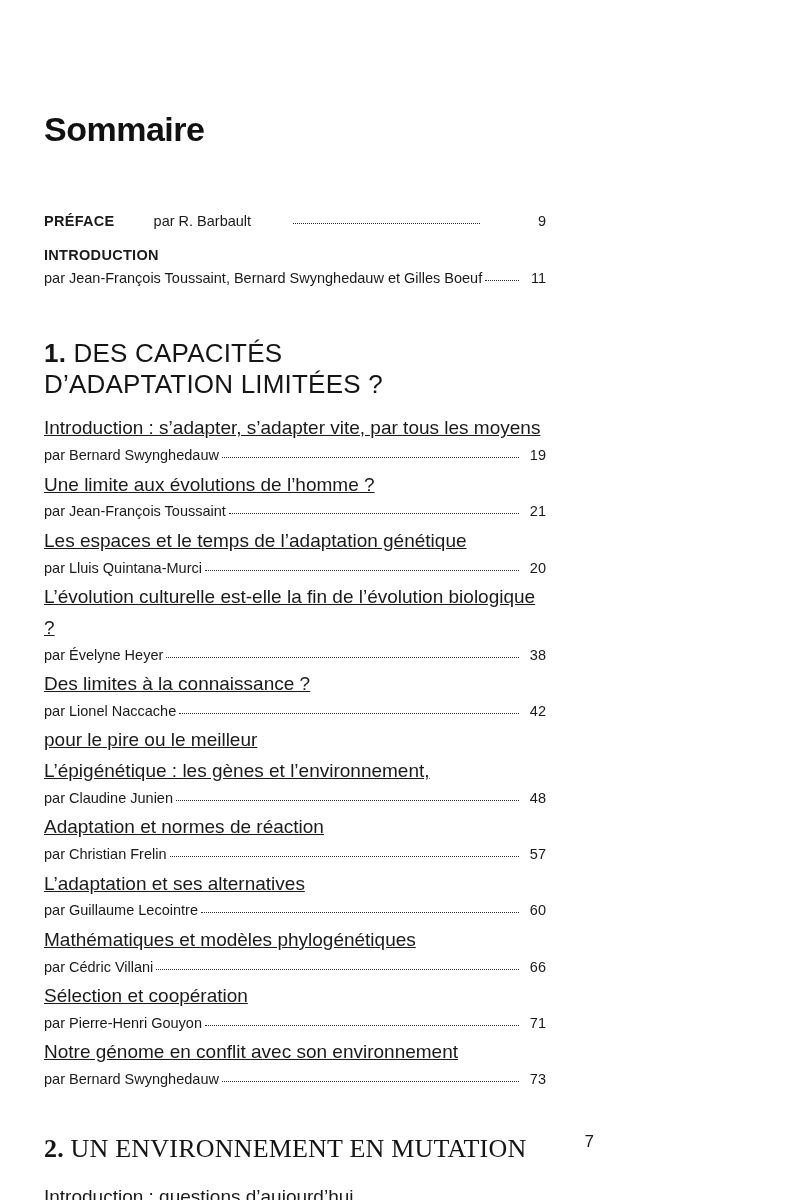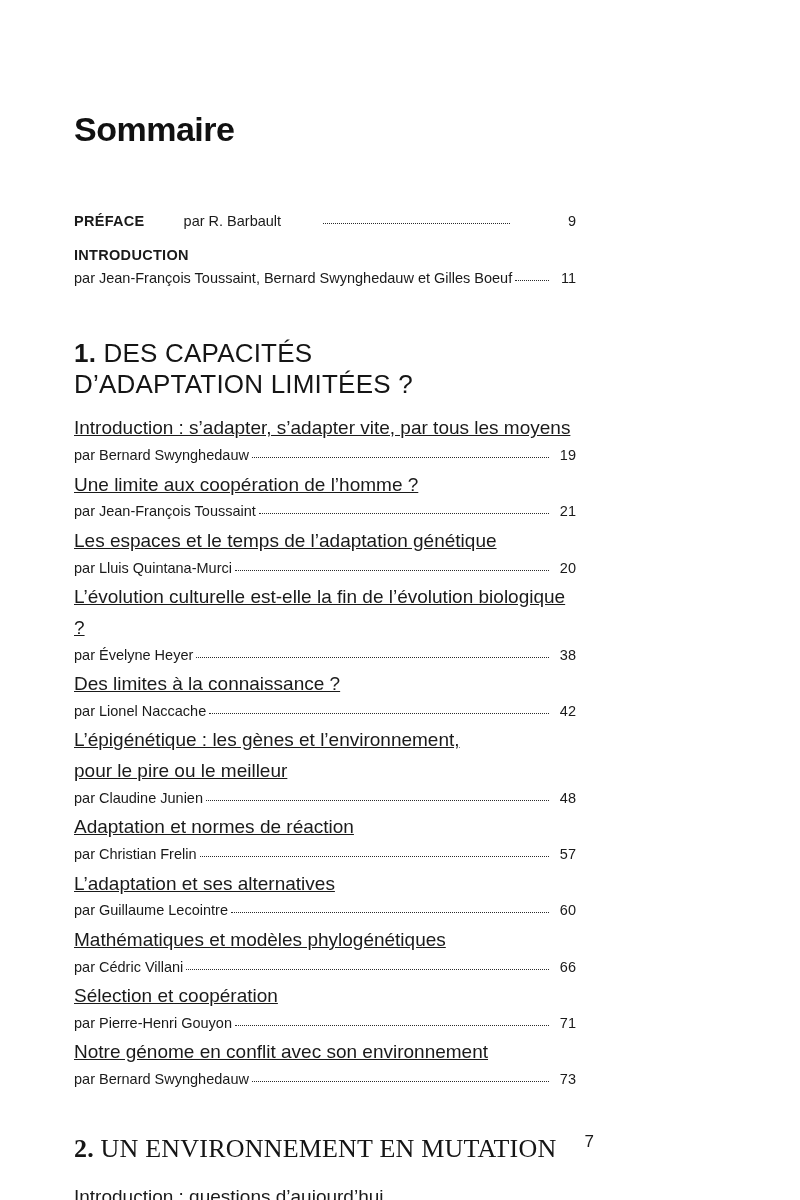--- a/index.html
+++ b/index.html
@@ -14,21 +14,21 @@
     color: #1a1a1a;
     position: relative;
     overflow: hidden;
   }
   .page {
     position: absolute;
     left: 0; top: 0;
     width: 668px;
     height: 1200px;
     box-sizing: border-box;
-    padding: 110px 222px 0 74px;
+    padding: 110px 222px 0 44px;
   }
   .page-title {
     font-size: 34px;
     font-weight: bold;
     letter-spacing: -0.5px;
     margin: 0 0 62px 0;
     color: #111111;
   }
 
   .toc {
@@ -172,21 +172,21 @@
     <div class="chap">
       <div class="chap-title">Introduction : s’adapter, s’adapter vite, par tous les moyens</div>
       <div class="chap-author-line">
         <span class="chap-author">par Bernard Swynghedauw</span>
         <span class="dots"></span>
         <span class="pagenum">19</span>
       </div>
     </div>
 
     <div class="chap">
-      <div class="chap-title">Une limite aux coopération de l’homme ?</div>
+      <div class="chap-title">Une limite aux évolutions de l’homme ?</div>
       <div class="chap-author-line">
         <span class="chap-author">par Jean-François Toussaint</span>
         <span class="dots"></span>
         <span class="pagenum">21</span>
       </div>
     </div>
 
 
     <div class="chap">
       <div class="chap-title">Les espaces et le temps de l’adaptation génétique</div>
@@ -209,22 +209,22 @@
     <div class="chap">
       <div class="chap-title">Des limites à la connaissance ?</div>
       <div class="chap-author-line">
         <span class="chap-author">par Lionel Naccache</span>
         <span class="dots"></span>
         <span class="pagenum">42</span>
       </div>
     </div>
 
     <div class="chap">
+      <div class="chap-title">pour le pire ou le meilleur</div>
       <div class="chap-title">L’épigénétique : les gènes et l’environnement,</div>
-      <div class="chap-title">pour le pire ou le meilleur</div>
       <div class="chap-author-line">
         <span class="chap-author">par Claudine Junien</span>
         <span class="dots"></span>
         <span class="pagenum">48</span>
       </div>
     </div>
 
     <div class="chap">
       <div class="chap-title">Adaptation et normes de réaction</div>
       <div class="chap-author-line">

